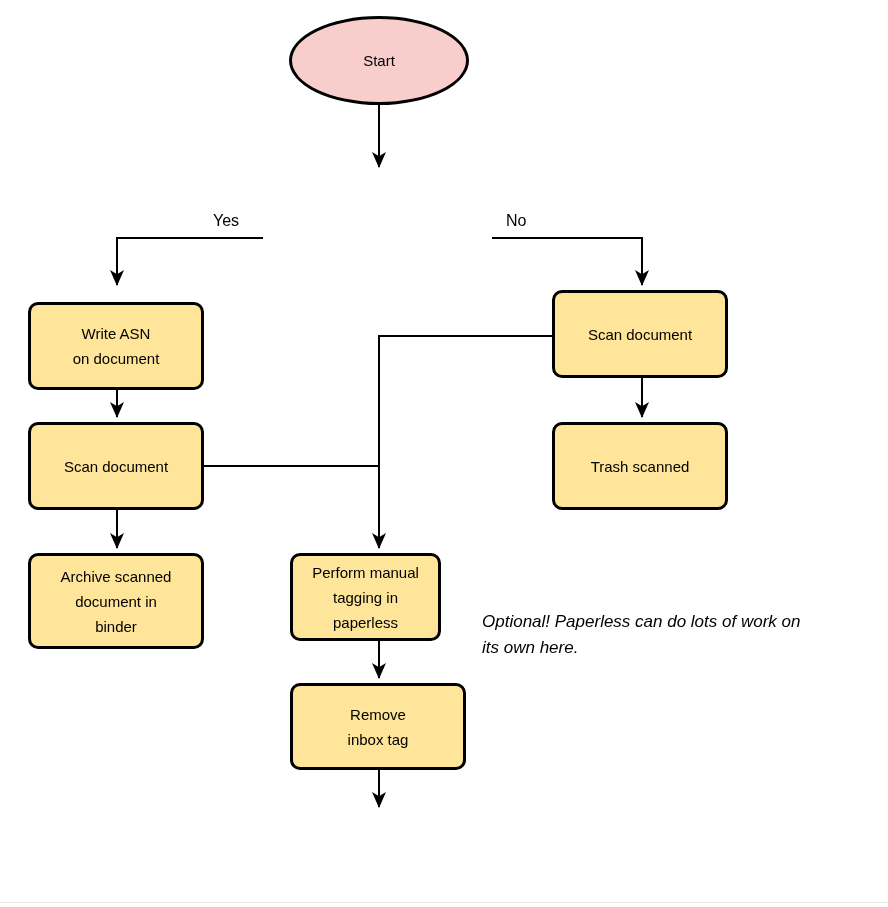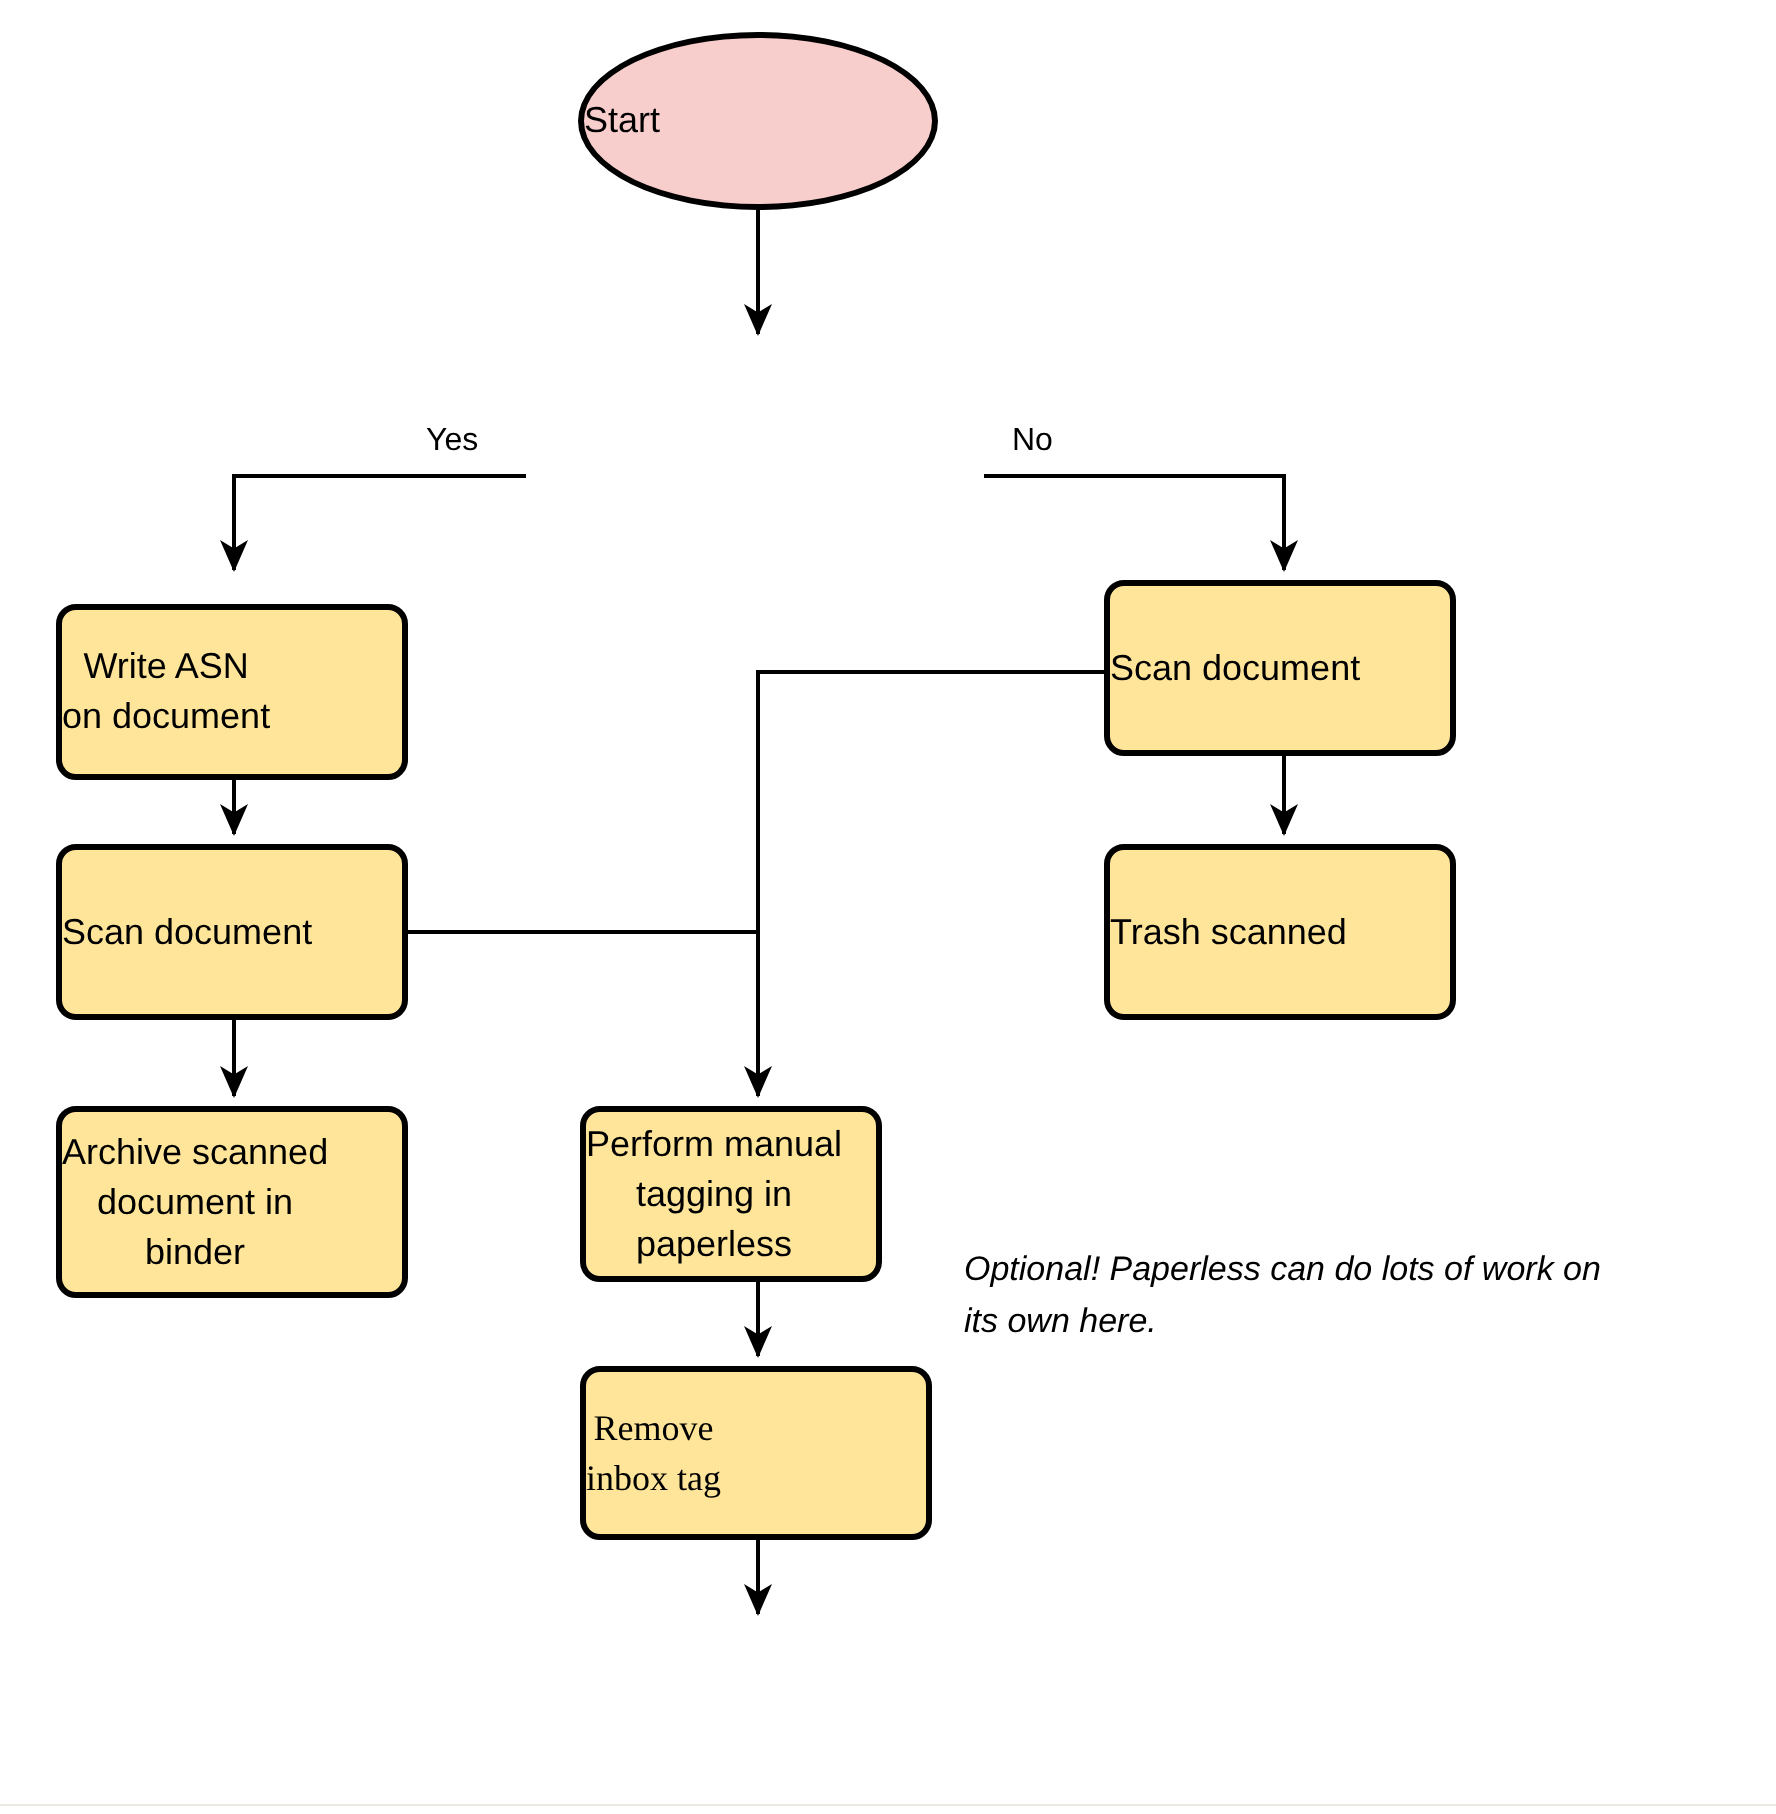--- a/index.html
+++ b/index.html
@@ -14,24 +14,24 @@
   }
   .edge-layer {
     position: absolute;
     left: 0; top: 0;
     width: 888px; height: 907px;
   }
   .node {
     position: absolute;
     display: flex;
     align-items: center;
-    justify-content: flex-start;
+    justify-content: center;
     text-align: center;
     white-space: pre-line;
-    font-size: 18px;
+    font-size: 15px;
     line-height: 25px;
     box-sizing: border-box;
   }
   .terminal {
     background: #f8cecc;
     border: 3px solid #000000;
     border-radius: 50%;
   }
   .process {
     background: #ffe599;
@@ -121,27 +121,27 @@
   <div class="node process" style="left:552px; top:422px; width:176px; height:88px;">
     <span>Trash scanned</span>
   </div>
 
   <div class="node process" style="left:290px; top:553px; width:151px; height:88px;">
     <span>Perform manual
 tagging in
 paperless</span>
   </div>
 
-  <div class="node process" style="left:290px; top:683px; width:176px; height:87px;font-family:Liberation Serif, serif;">
+  <div class="node process" style="left:290px; top:683px; width:176px; height:87px;">
     <span>Remove
 inbox tag</span>
   </div>
 
 
   <span class="edge-label" style="left:213px; top:212px;">Yes</span>
   <span class="edge-label" style="left:506px; top:212px;">No</span>
 
-  <div class="note" style="left:482px; top:622px; width:404px;">Optional! Paperless can do lots of work on
+  <div class="note" style="left:482px; top:609px; width:404px;">Optional! Paperless can do lots of work on
 its own here.</div>
 
   <div class="page-edge"></div>
 
 </div>
 
 </body></html>

